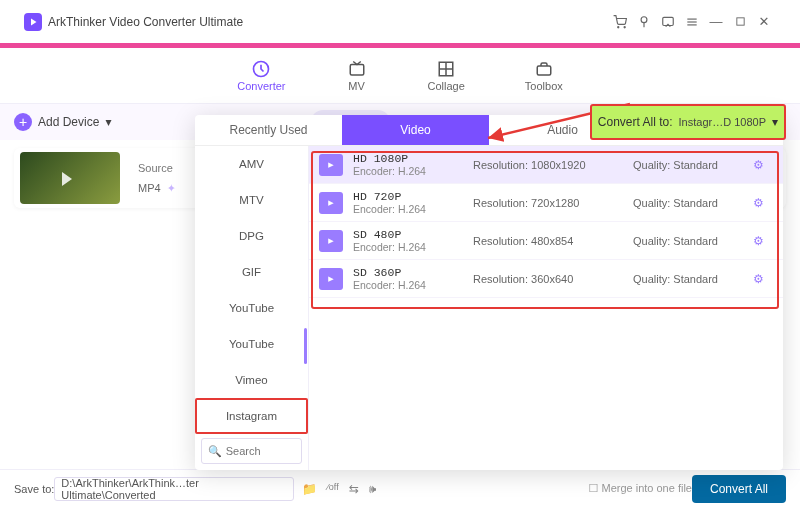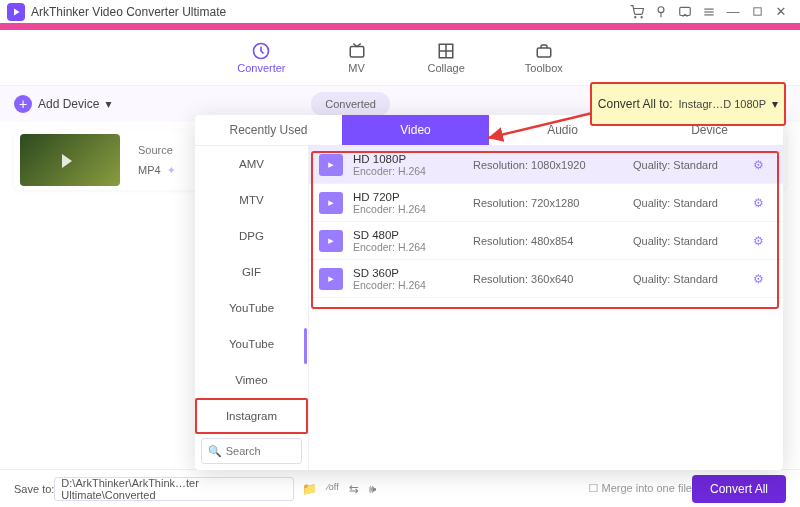--- a/index.html
+++ b/index.html
@@ -1,35 +1,35 @@
 <!DOCTYPE html>
 <html><head>
 <meta charset="utf-8">
 <style>
 * { margin: 0; padding: 0; box-sizing: border-box; font-family: -apple-system, BlinkMacSystemFont, "Segoe UI", sans-serif; }
 body { width: 800px; height: 507px; background: #fff; overflow: hidden; position: relative; font-size: 12px; color: #333; }
-.titlebar { height: 30px; display: flex; align-items: center; padding: 0 7px; border-bottom: 7px solid #ec4899; }
+.titlebar { height: 48px; display: flex; align-items: center; padding: 0 24px; border-bottom: 5px solid #ec4899; }
 .titlebar .logo { width: 18px; height: 18px; background: #7a4fff; border-radius: 4px; display: flex; align-items: center; justify-content: center; margin-right: 6px; }
 .titlebar .logo svg { width: 12px; height: 12px; }
 .titlebar .app-title { font-size: 12px; color: #444; }
 .titlebar .spacer { flex: 1; }
 .titlebar .win-btn { width: 24px; height: 24px; display: flex; align-items: center; justify-content: center; color: #666; cursor: pointer; font-size: 13px; }
 .navbar { height: 56px; display: flex; align-items: center; justify-content: center; gap: 60px; border-bottom: 1px solid #f0eef8; }
 .navbar .nav-item { display: flex; flex-direction: column; align-items: center; gap: 2px; cursor: pointer; color: #666; }
 .navbar .nav-item.active { color: #7a4fff; }
 .navbar .nav-ic { width: 22px; height: 18px; display: flex; align-items: center; justify-content: center; }
 .navbar .nav-lbl { font-size: 11px; }
 .topbar { height: 36px; display: flex; align-items: center; padding: 0 14px; background: #fbf8ff; }
 .addfiles { display: flex; align-items: center; gap: 6px; color: #444; cursor: pointer; }
 .addfiles .plus { width: 18px; height: 18px; border-radius: 50%; background: #8a63ff; color: #fff; display: flex; align-items: center; justify-content: center; font-size: 14px; }
 .topbar .center { flex: 1; display: flex; justify-content: center; }
 .pill { background: #ece6fb; border-radius: 14px; display: flex; align-items: center; height: 24px; }
 .pill .seg { padding: 0 14px; height: 24px; line-height: 24px; font-size: 11px; color: #666; cursor: pointer; }
 .pill .seg.active { background: #fff; border-radius: 14px; color: #555; box-shadow: 0 0 0 1px #e1d7f8; }
-.convertall-wrap { display: flex; align-items: center; gap: 6px; border: 2px solid #e53935; border-radius: 3px; padding: 2px 6px; height: 44px; position: relative; z-index: 70; background: #fef9c3; }
+.convertall-wrap { display: flex; align-items: center; gap: 6px; border: 2px solid #e53935; border-radius: 3px; padding: 2px 6px; height: 36px; position: relative; z-index: 70; background: #bef264; }
 .filerow { margin: 8px 14px; height: 60px; background: #fff; border-radius: 6px; box-shadow: 0 1px 4px rgba(0,0,0,.05); display: flex; align-items: center; padding: 6px; }
 .filerow .thumb { width: 100px; height: 52px; background: linear-gradient(135deg,#2d4a1e,#8a9c3f); border-radius: 4px; position: relative; }
 .filerow .thumb::after { content: ''; position: absolute; left: 42%; top: 38%; border-left: 10px solid rgba(255,255,255,.85); border-top: 7px solid transparent; border-bottom: 7px solid transparent; }
 .filerow .meta { margin-left: 18px; display: flex; flex-direction: column; gap: 8px; }
 .filerow .meta .lbl { font-size: 11px; color: #777; }
 .filerow .fmt { font-size: 11px; color: #666; display: flex; align-items: center; gap: 6px; }
 .popup { position: absolute; left: 195px; top: 115px; width: 588px; height: 355px; background: #fff; box-shadow: 0 4px 24px rgba(0,0,0,.15); border-radius: 4px; display: flex; flex-direction: column; z-index: 50; }
 .popup-tabs { height: 34px; display: flex; border-bottom: 1px solid #eee; }
 .popup-tabs .tab { flex: 1; display: flex; align-items: center; justify-content: center; font-size: 12px; color: #666; cursor: pointer; }
 .popup-tabs .tab.active { background: #7a4fff; color: #fff; }
@@ -39,33 +39,33 @@
 .catcol .cat.selected { outline: 2px solid #e53935; outline-offset: -2px; border-radius: 2px; }
 .catcol .scroll-ind { position: absolute; right: 1px; top: 182px; width: 3px; height: 36px; background: #9a7cff; border-radius: 2px; }
 .catcol .searchbox { margin: 4px 6px 6px; height: 26px; border: 1px solid #e0dbef; border-radius: 3px; display: flex; align-items: center; padding: 0 6px; gap: 4px; }
 .catcol .searchbox input { border: none; width: 100%; font-size: 11px; outline: none; }
 .catcol .cat-spacer { flex: 1; }
 .fmt-list { flex: 1; display: flex; flex-direction: column; position: relative; }
 .fmt-list .row { height: 38px; display: flex; align-items: center; padding: 0 10px; gap: 10px; border-bottom: 1px solid #f5f2fb; cursor: pointer; }
 .fmt-list .row.sel { background: #f0eaff; }
 .fmt-list .ic { width: 24px; height: 22px; background: #9a7cff; border-radius: 3px; display: flex; align-items: center; justify-content: center; font-size: 7px; color: #fff; }
 .fmt-list .namecol { display: flex; flex-direction: column; width: 110px; }
-.fmt-list .namecol .n { font-size: 11.5px; color: #333; }
+.fmt-list .namecol .n { font-size: 11.5px; color: #333; font-family: Liberation Mono, monospace; }
 .fmt-list .namecol .e { font-size: 10.5px; color: #888; }
 .fmt-list .res { font-size: 11px; color: #666; width: 150px; }
 .fmt-list .q { font-size: 11px; color: #666; width: 110px; }
 .fmt-list .gear { color: #9a7cff; width: 20px; cursor: pointer; }
 .hi-box { position: absolute; border: 2px solid #e53935; border-radius: 3px; pointer-events: none; z-index: 60; }
 .arrow { position: absolute; z-index: 65; pointer-events: none; }
 .bottombar { position: absolute; left: 0; right: 0; bottom: 0; height: 38px; display: flex; align-items: center; padding: 0 14px; gap: 0; background: #fff; border-top: 1px solid #f0eef8; }
 .bottombar .pathbox { flex: 0 0 auto; width: 240px; height: 24px; border: 1px solid #e0dbef; border-radius: 3px; padding: 0 6px; font-size: 11px; color: #555; display: flex; align-items: center; }
 .bottombar .iconstrip { display: flex; gap: 10px; color: #888; margin-left: 8px; }
 .bottombar .spacer { flex: 1; }
 .bottombar .merge { font-size: 11px; color: #999; }
-.bottombar .convert-btn { background: #6d28d9; color: #fff; height: 28px; padding: 0 18px; border-radius: 4px; display: flex; align-items: center; font-size: 12px; cursor: pointer; }
+.bottombar .convert-btn { background: #0369a1; color: #fff; height: 28px; padding: 0 18px; border-radius: 4px; display: flex; align-items: center; font-size: 12px; cursor: pointer; }
 </style>
 </head>
 <body>
 
 <div class="titlebar">
   <div class="logo">
     <svg viewBox="0 0 24 24" fill="#fff">
         <path d="M8 5v14l11-7z"></path>
       </svg>
   </div>

